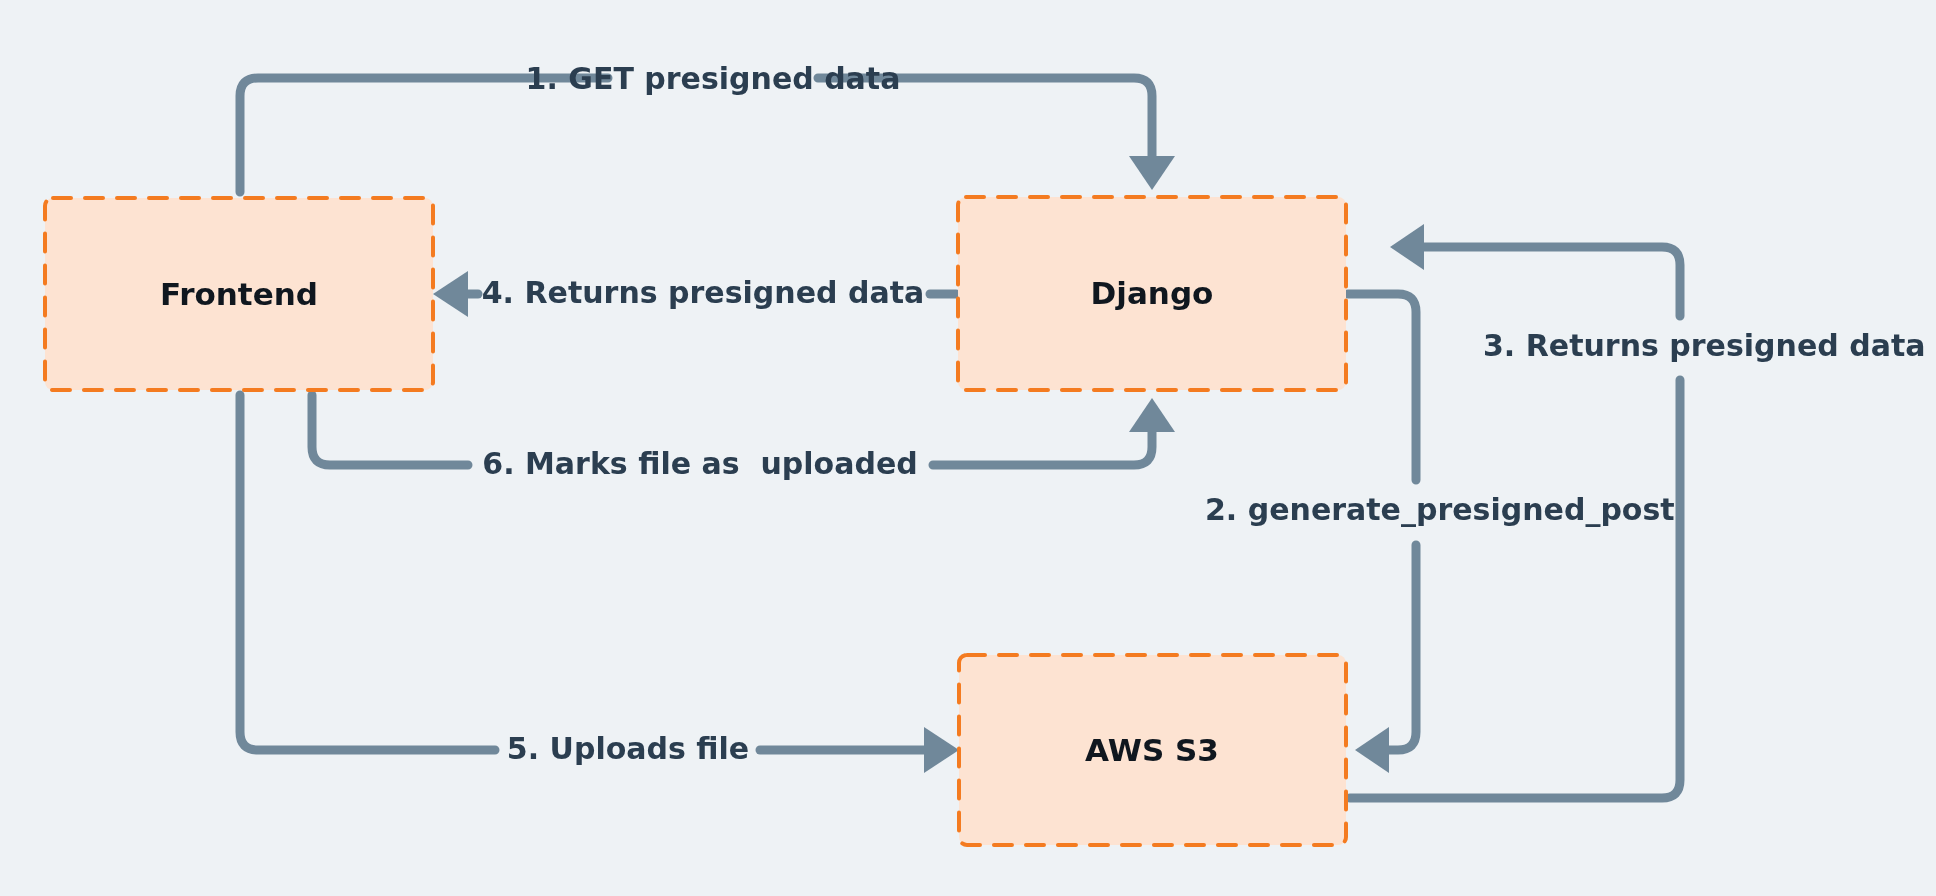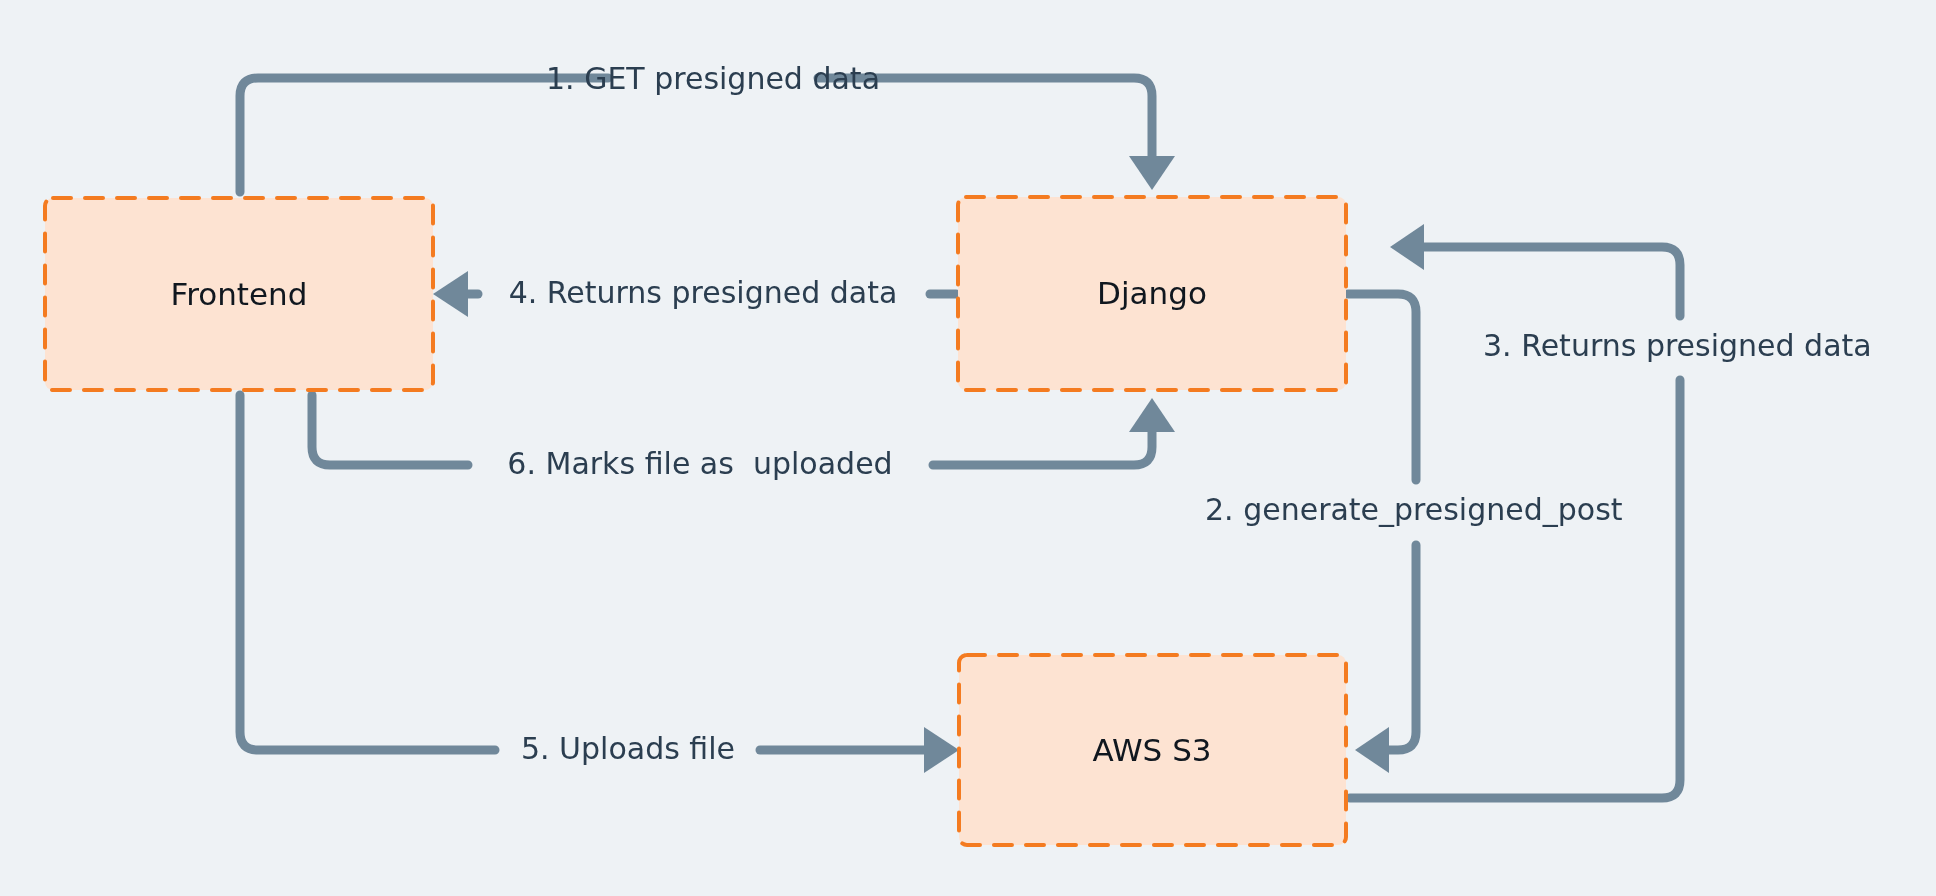--- a/index.html
+++ b/index.html
@@ -12,20 +12,21 @@
     width: 1936px;
     height: 896px;
     overflow: hidden;
     font-family: "DejaVu Sans", "Liberation Sans", sans-serif;
   }
   #diagram-root {
     position: relative;
     width: 1936px;
     height: 896px;
     background: #eef2f5;
+    font-weight: bold;
   }
   svg#flow-svg {
     position: absolute;
     top: 0;
     left: 0;
     width: 1936px;
     height: 896px;
     display: block;
   }
   .node-box {

